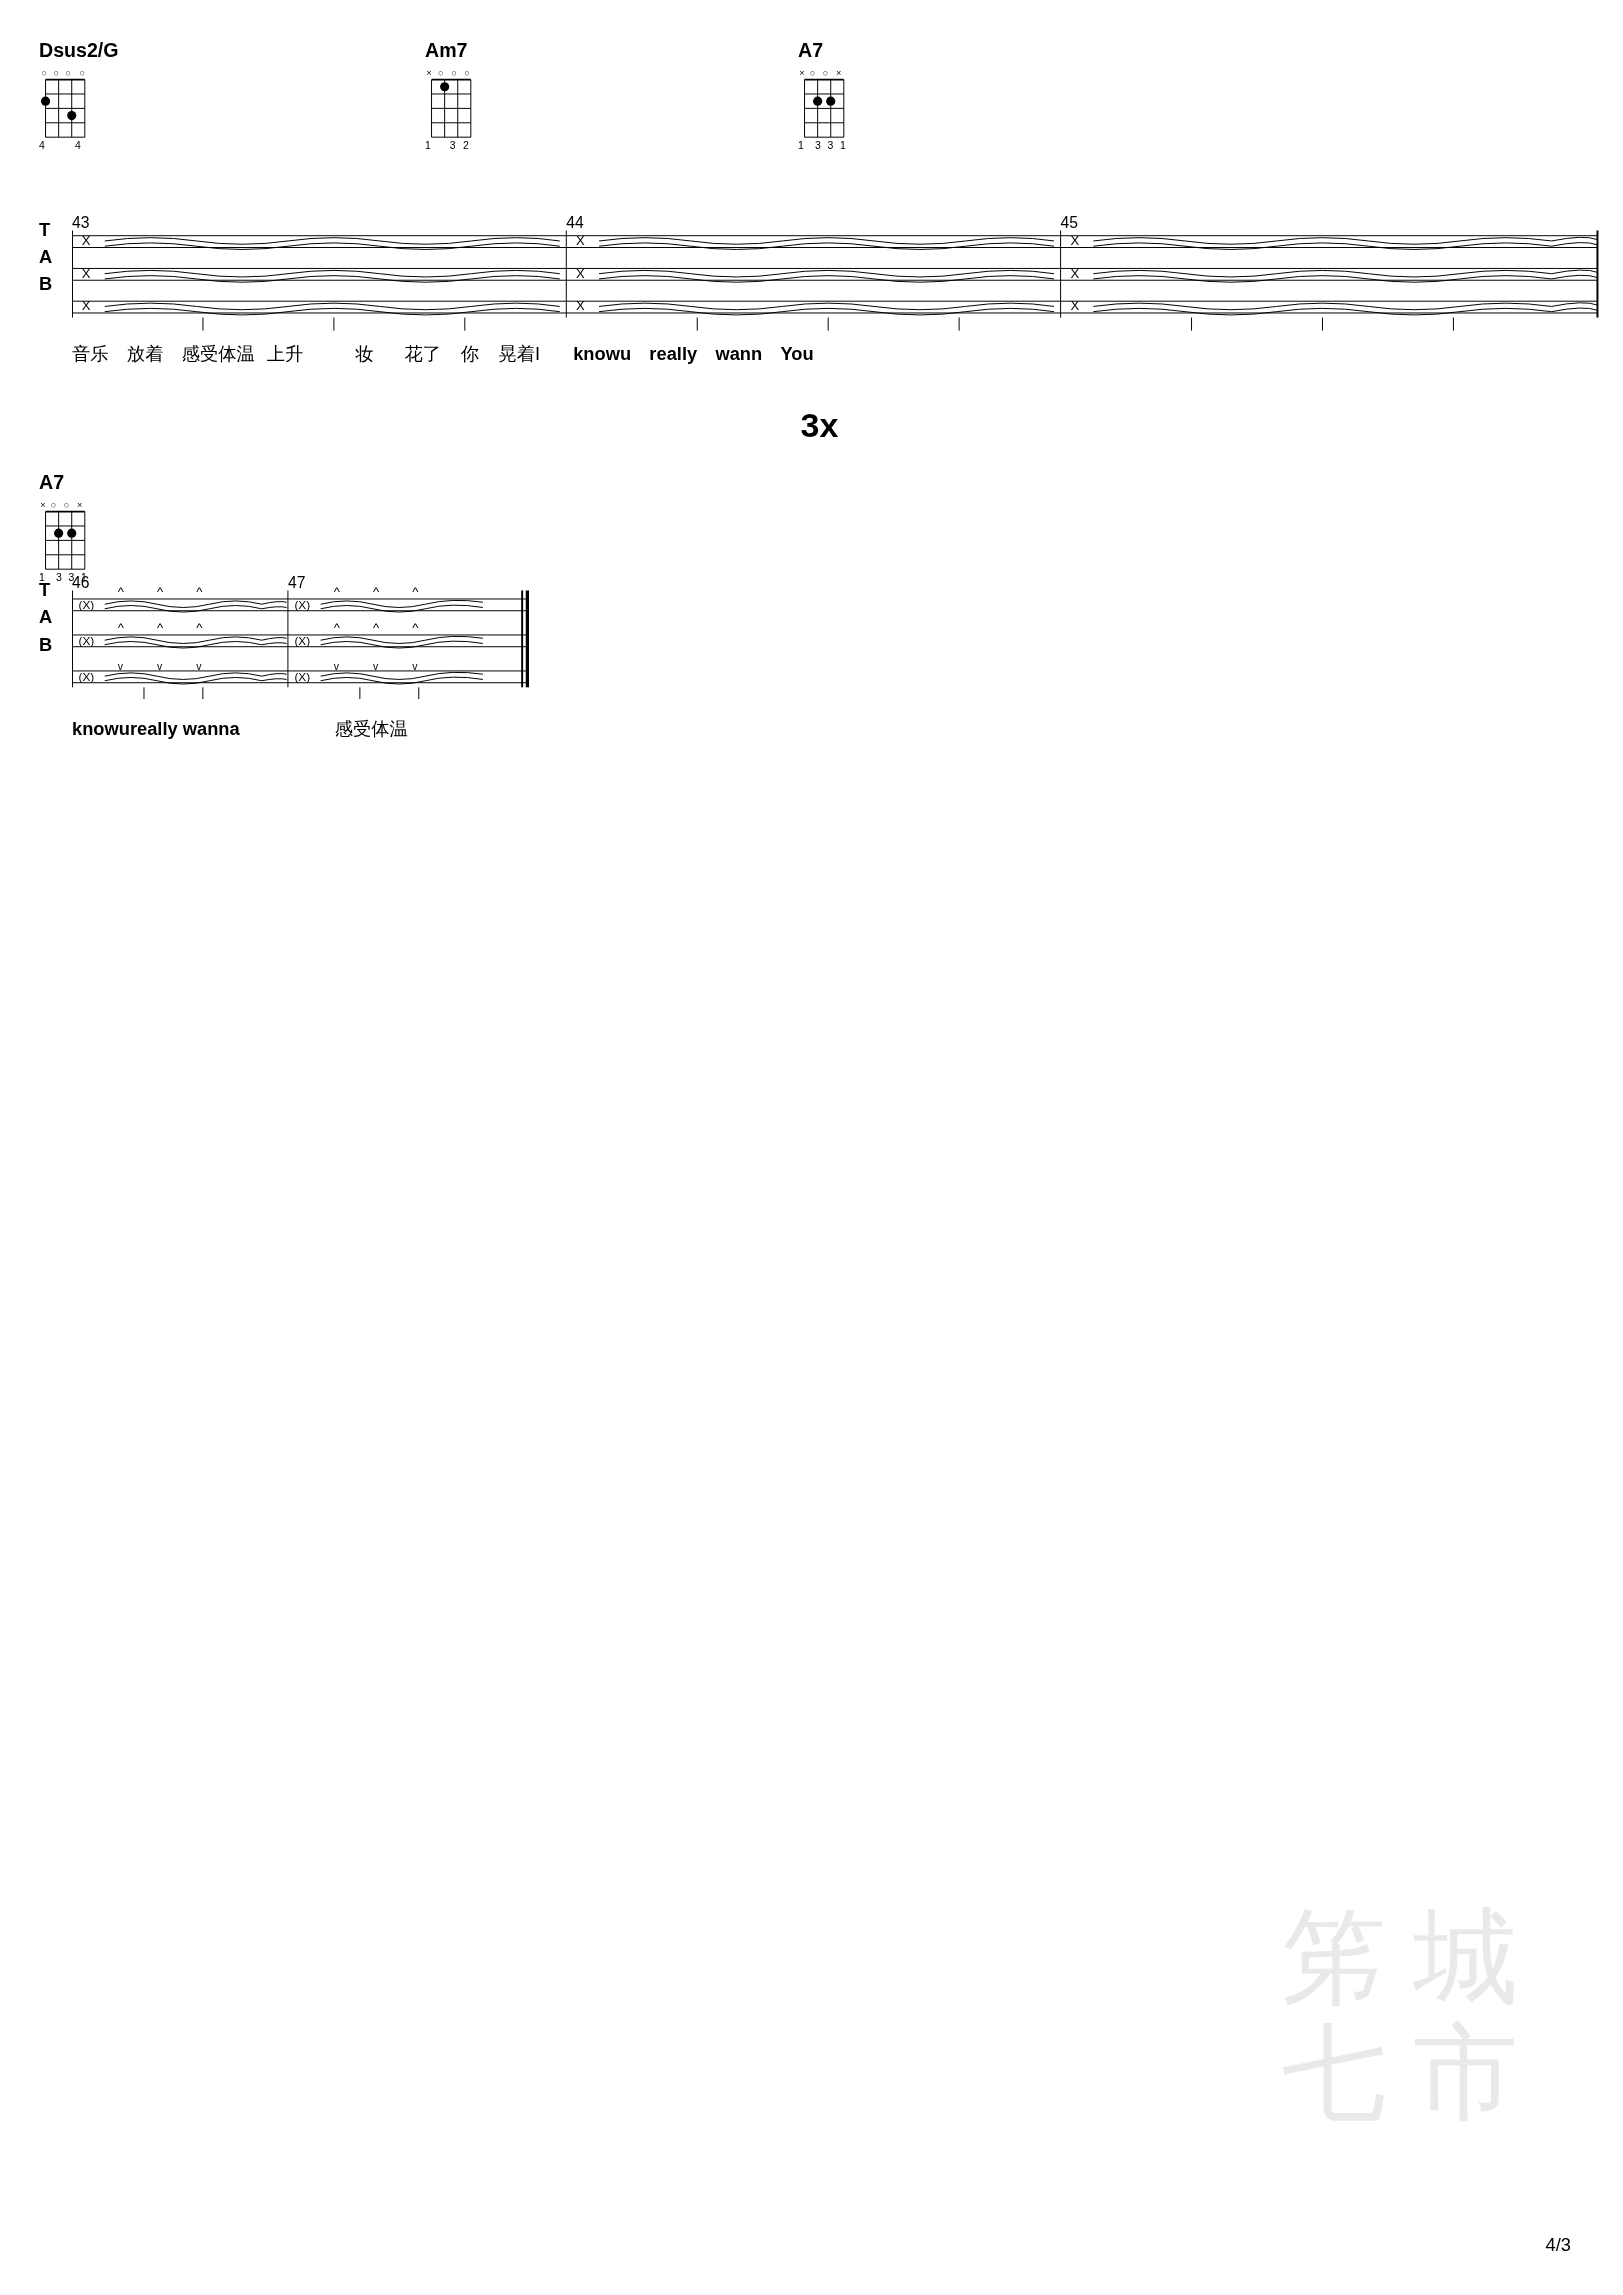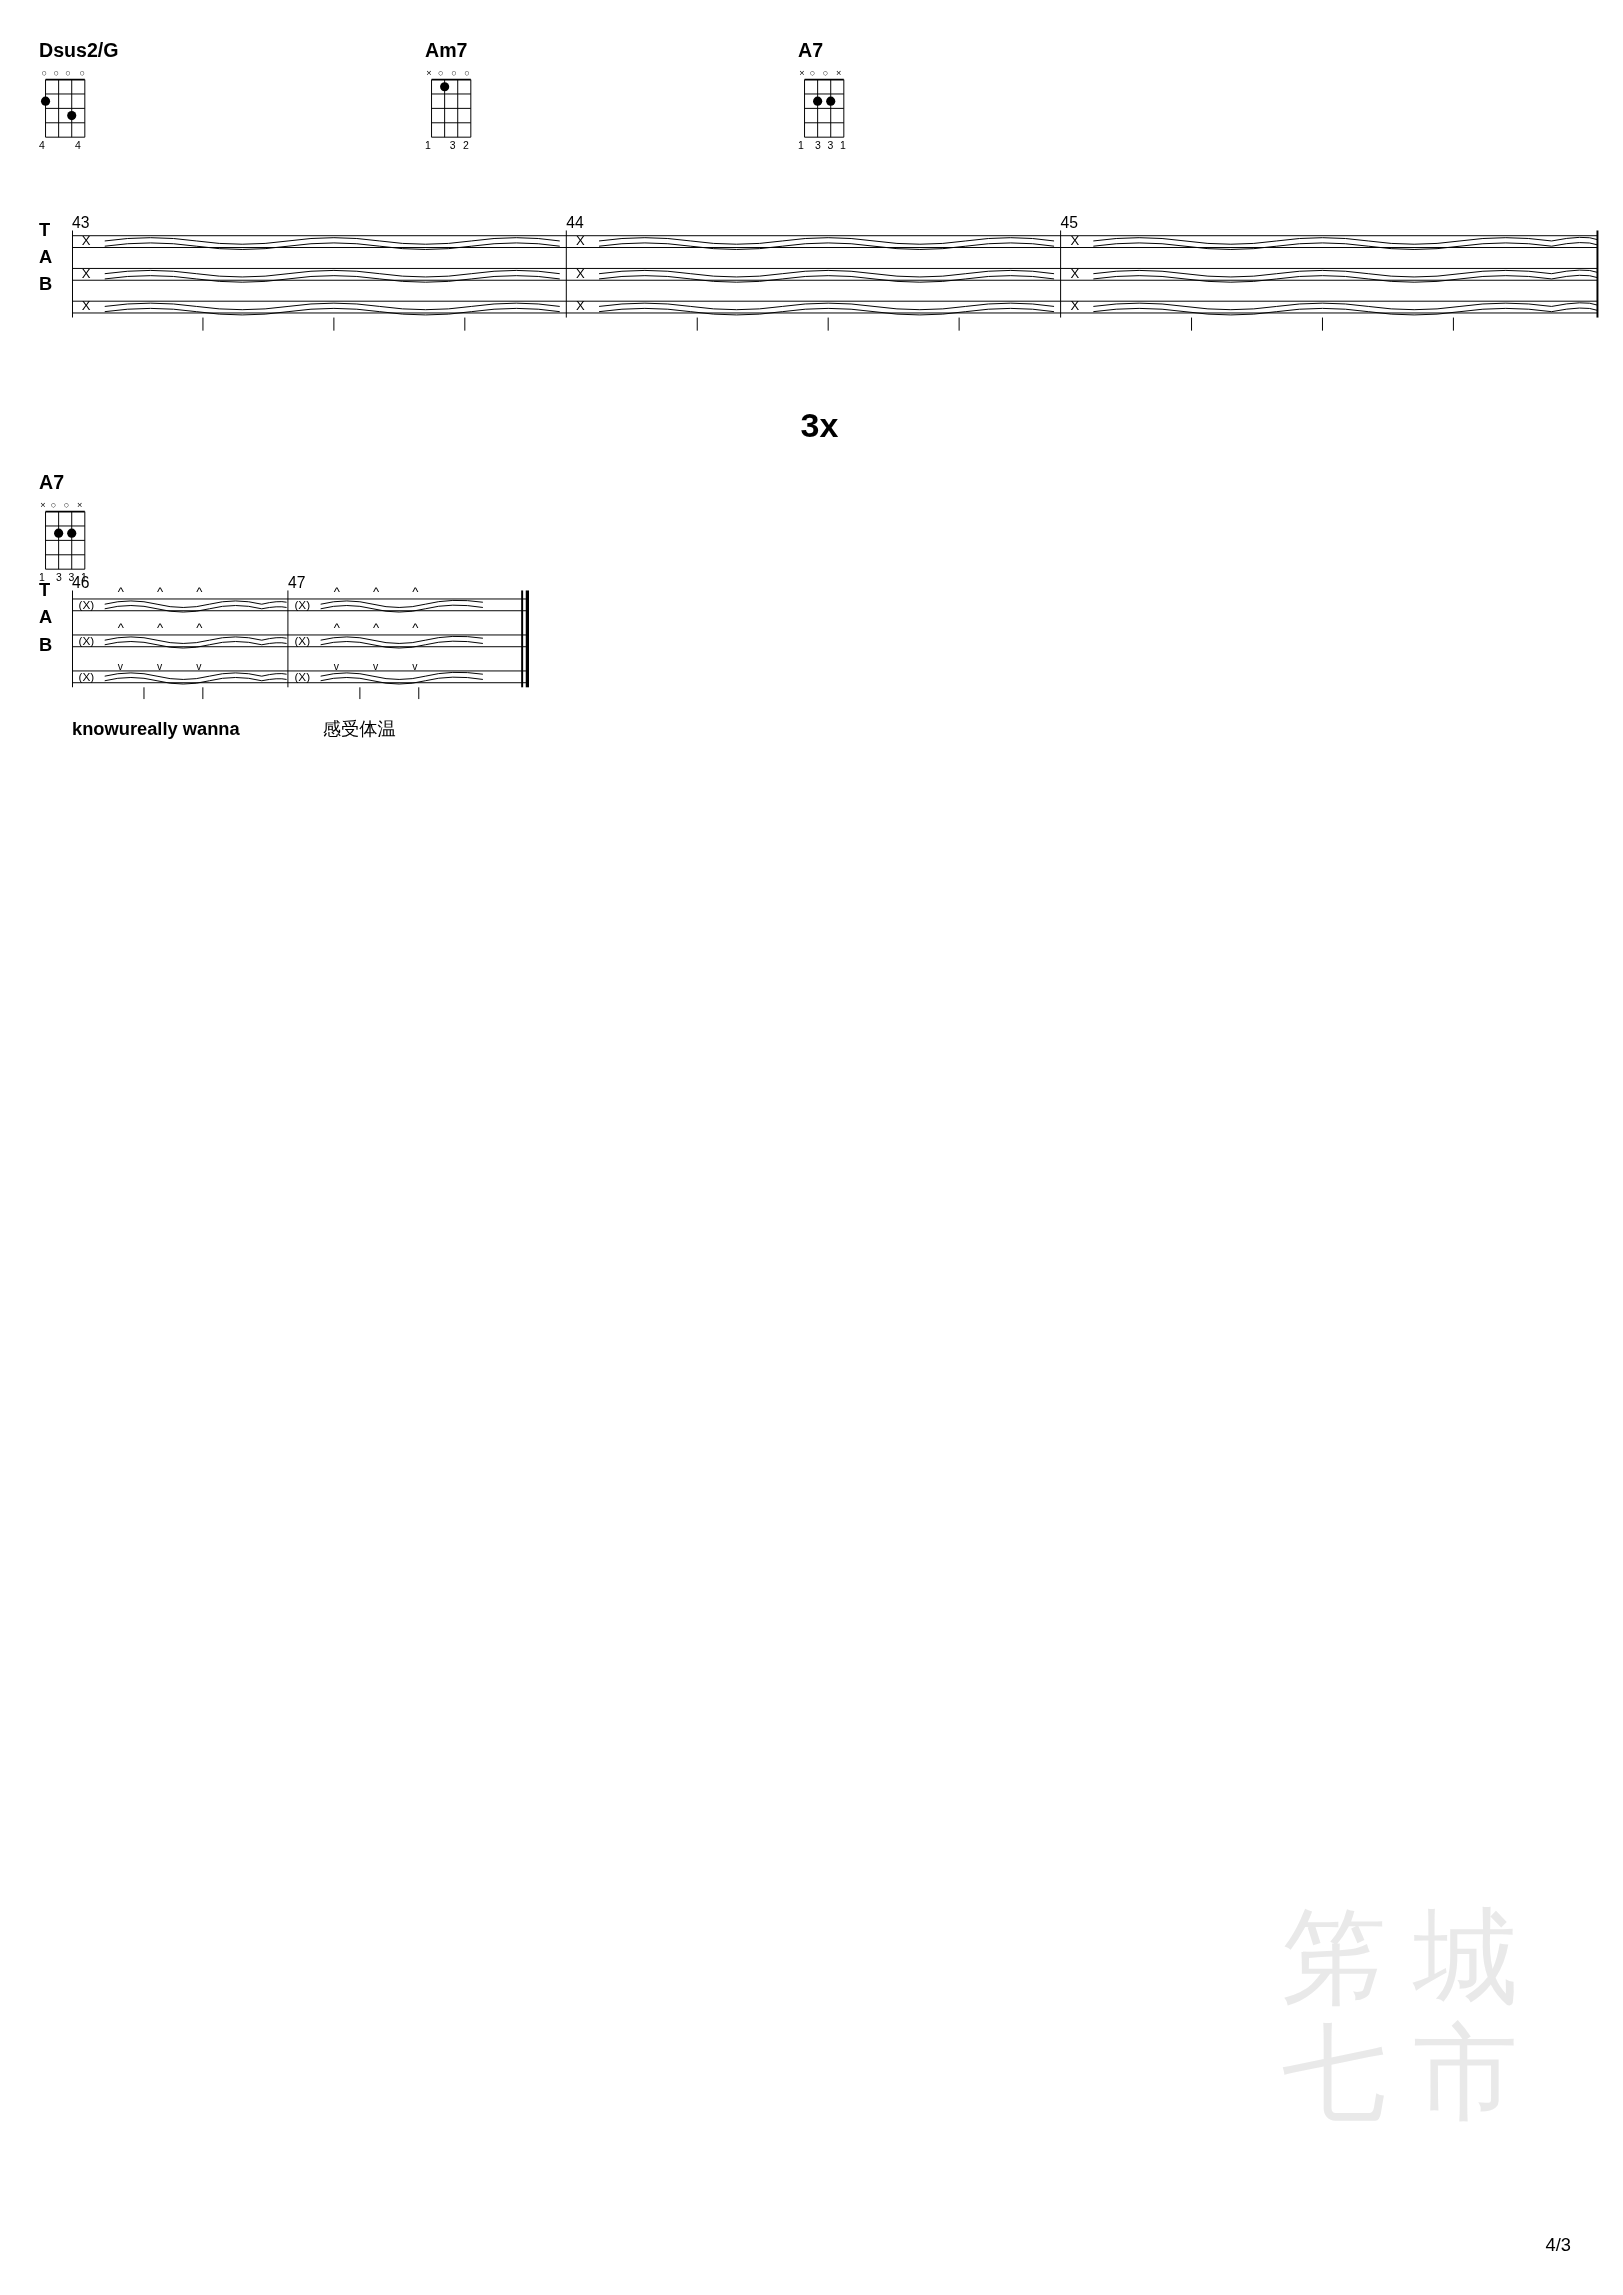--- a/index.html
+++ b/index.html
@@ -191,20 +191,34 @@
         <line x1="955" y1="155" x2="955" y2="175" stroke="#000" stroke-width="1.5"></line>
         <line x1="1155" y1="155" x2="1155" y2="175" stroke="#000" stroke-width="1.5"></line>
         <line x1="1355" y1="155" x2="1355" y2="175" stroke="#000" stroke-width="1.5"></line>
 
         <line x1="1710" y1="155" x2="1710" y2="175" stroke="#000" stroke-width="1.5"></line>
         <line x1="1910" y1="155" x2="1910" y2="175" stroke="#000" stroke-width="1.5"></line>
         <line x1="2110" y1="155" x2="2110" y2="175" stroke="#000" stroke-width="1.5"></line>
       </svg>
     </div>
 
+    <div style="margin-left:33px; margin-top:5.2px; display:flex; align-items:baseline; gap:0; font-family:Arial,'SimSun',sans-serif;">
+      <span style="font-size:18.3px; margin-right:18.3px;">音乐</span>
+      <span style="font-size:18.3px; margin-right:18.3px;">放着</span>
+      <span style="font-size:18.3px; margin-right:11.8px;">感受体温</span>
+      <span style="font-size:18.3px; margin-right:52px;">上升</span>
+      <span style="font-size:18.3px; margin-right:31px;">妆</span>
+      <span style="font-size:18.3px; margin-right:19.6px;">花了</span>
+      <span style="font-size:18.3px; margin-right:19.6px;">你</span>
+      <span style="font-size:18.3px; margin-right:33px;">晃着I</span>
+      <span style="font-size:18.3px; font-weight:bold; margin-right:18.3px;">knowu</span>
+      <span style="font-size:18.3px; font-weight:bold; margin-right:18.3px;">really</span>
+      <span style="font-size:18.3px; font-weight:bold; margin-right:18.3px;">wann</span>
+      <span style="font-size:18.3px; font-weight:bold;">You</span>
+    </div>
   </div>
 
   <div style="position:absolute; top:406px; left:16px; right:0; text-align:center; font-size:34px; font-weight:bold; font-family:Arial,sans-serif;">
     <span>3x</span>
   </div>
 
   <div style="position:absolute; top:471px; left:39px; right:39px;">
 
     <div style="position:absolute; left:0; top:0;">
       <div style="font-size:19.6px; font-weight:bold; font-family:Arial,sans-serif; margin-bottom:2.6px;">A7</div>
@@ -301,21 +315,21 @@
         <path d="M 380 153 Q 420 143 460 153 Q 500 163 540 153 Q 580 143 628 150" stroke="#000" stroke-width="1.5" fill="none"></path>
         <path d="M 380 160 Q 420 150 460 160 Q 500 170 540 160 Q 580 150 628 158" stroke="#000" stroke-width="1.5" fill="none"></path>
 
         <line x1="110" y1="170" x2="110" y2="188" stroke="#000" stroke-width="1.5"></line>
         <line x1="200" y1="170" x2="200" y2="188" stroke="#000" stroke-width="1.5"></line>
         <line x1="440" y1="170" x2="440" y2="188" stroke="#000" stroke-width="1.5"></line>
         <line x1="530" y1="170" x2="530" y2="188" stroke="#000" stroke-width="1.5"></line>
       </svg>
 
       
-      <div style="margin-left:33px; margin-top:6.5px; display:flex; align-items:baseline; gap:4px; font-family:Arial,'SimSun',sans-serif;">
+      <div style="margin-left:33px; margin-top:6.5px; display:flex; align-items:baseline; gap:16px; font-family:Arial,'SimSun',sans-serif;">
         <span style="font-size:18.3px; font-weight:bold; margin-right:79px;">knowureally wanna</span>
         <span style="font-size:18.3px;">感受体温</span>
       </div>
     </div>
   </div>
 
   <div style="position:absolute; bottom:164px; right:105px; opacity:0.18; font-size:105px; color:#888; font-family:'STKaiti','KaiTi',serif; text-align:center; pointer-events:none; line-height:1.1;">
     <div>笫  城</div>
     <div>七  市</div>
   </div>

